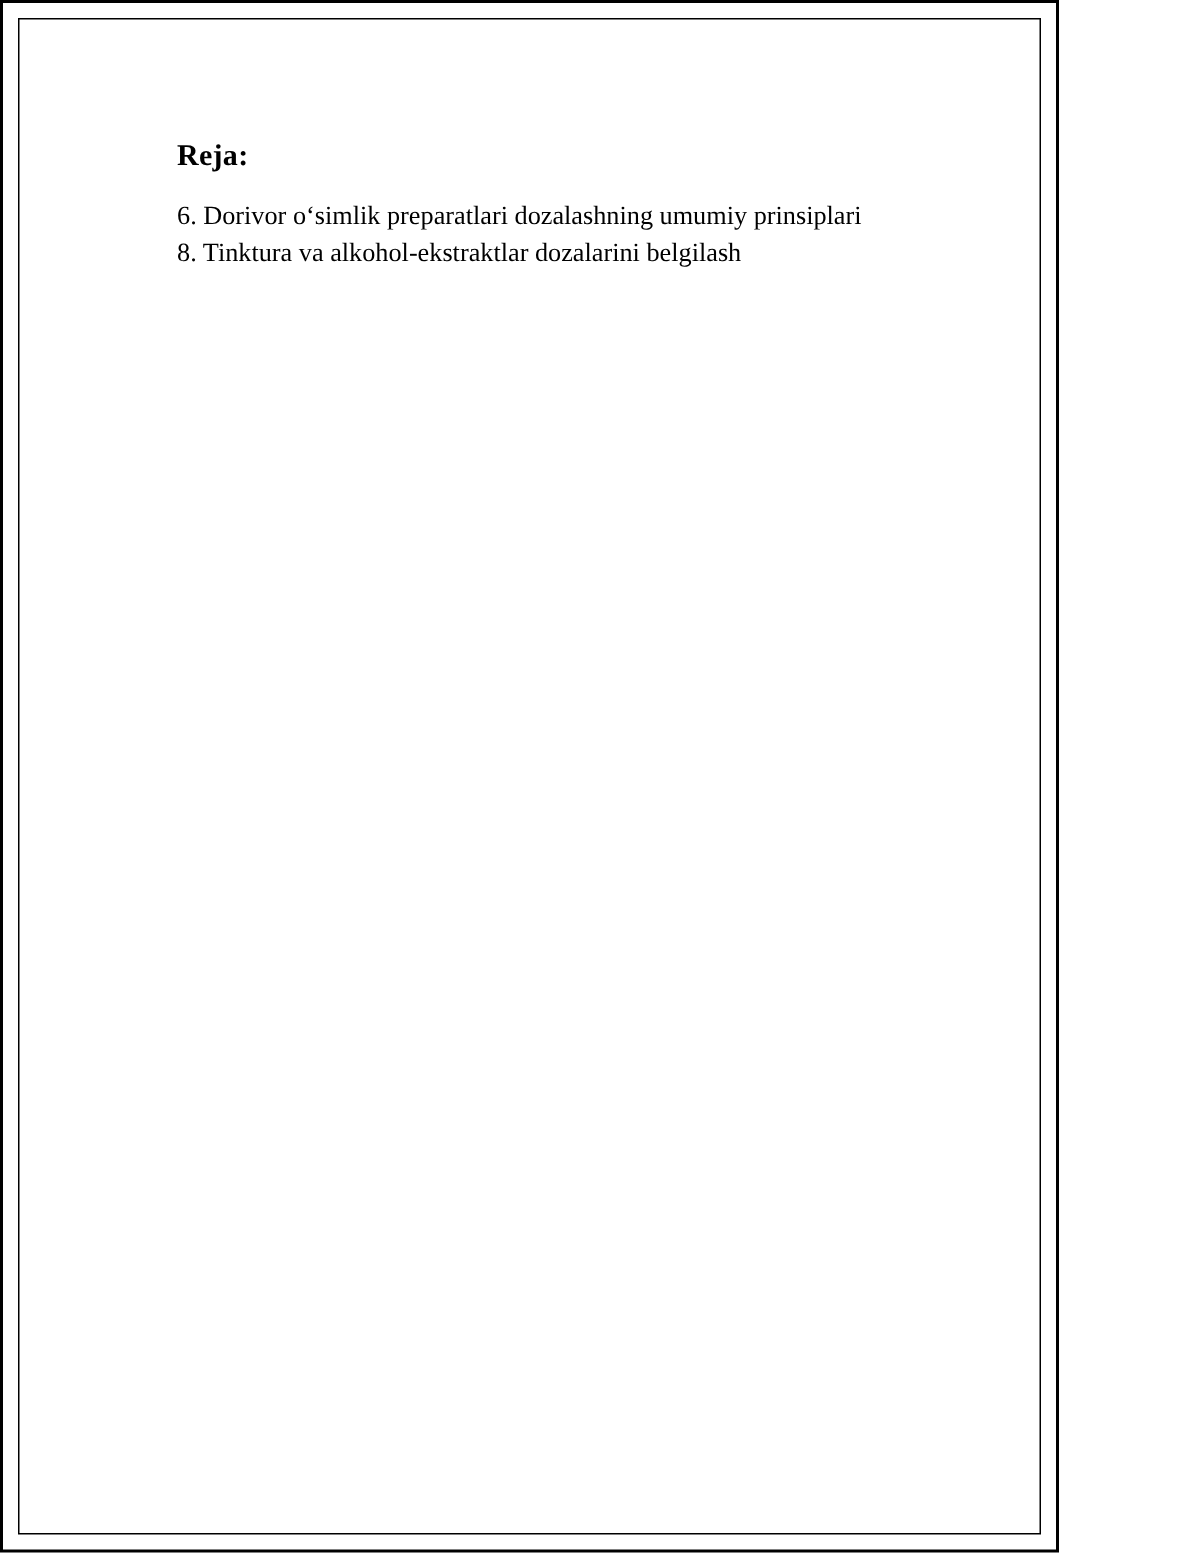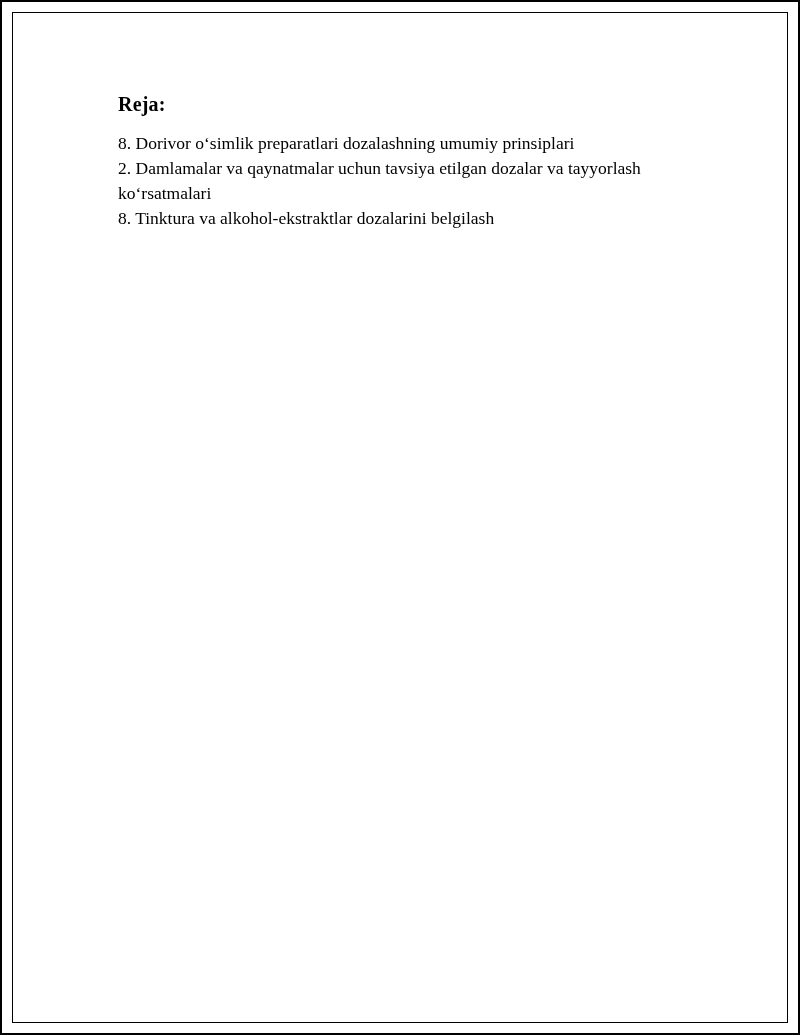--- a/index.html
+++ b/index.html
@@ -11,21 +11,21 @@
     width: 800px;
     height: 1035px;
     font-family: "Liberation Serif", serif;
     color: #000000;
     overflow: hidden;
   }
   .page-frame {
     position: absolute;
     left: 0;
     top: 0;
-    width: 800px;
+    width: 706px;
     height: 1035px;
     box-sizing: border-box;
     border: 2px solid #000000;
     background: #ffffff;
   }
   .page-frame-inner {
     position: absolute;
     left: 10px;
     top: 10px;
     right: 10px;
@@ -62,19 +62,18 @@
   }
 </style>
 </head>
 <body>
 
 <div class="page-frame">
   <div class="page-frame-inner">
     <div class="document-body">
       <h1 class="doc-heading">Reja:</h1>
       <ul class="doc-list">
-        <li>8. Dorivor o‘simlik preparatlari dozalashning umumiy prinsiplari</li>
-        <li>2. Damlamalar va qaynatmalar uchun tavsiya etilgan dozalar va tayyorlash ko‘rsatmalari</li>
+        <li>6. Dorivor o‘simlik preparatlari dozalashning umumiy prinsiplari</li>
         <li>8. Tinktura va alkohol-ekstraktlar dozalarini belgilash</li>
       </ul>
     </div>
   </div>
 </div>
 
 </body></html>

